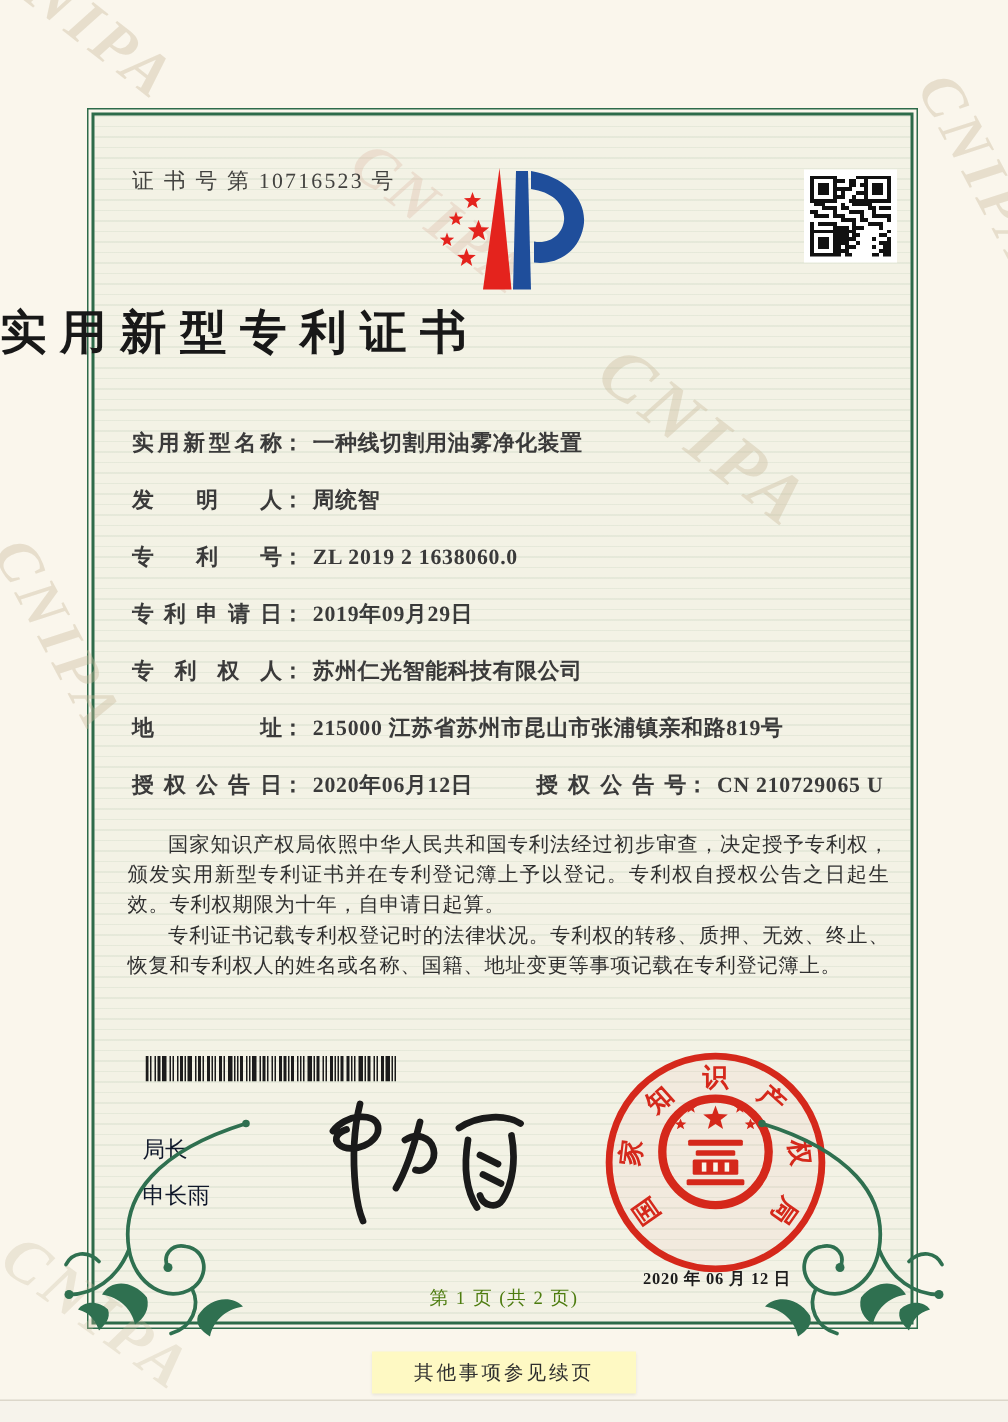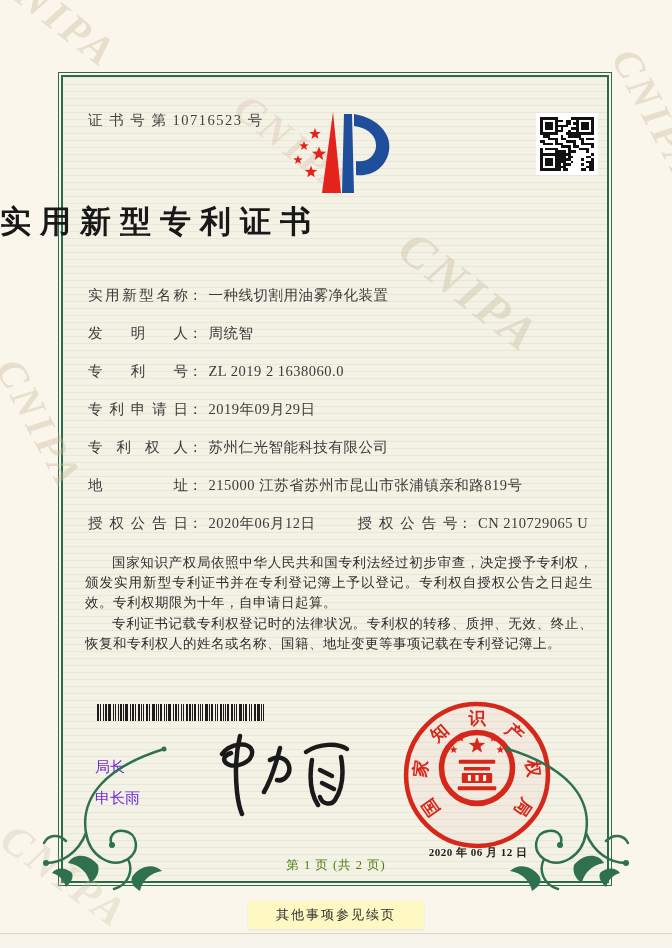--- a/index.html
+++ b/index.html
@@ -25,37 +25,37 @@
   .cert-number{position:absolute;left:88px;top:111px;font-size:14.5px;
       letter-spacing:1.5px;color:#42423f;}
 
   .logo{position:absolute;left:272px;top:98px;width:135px;height:97px;}
   .qr{position:absolute;left:536px;top:113px;width:62px;height:62px;background:#fff;
       box-sizing:border-box;padding:4px;}
 
   .title{position:absolute;left:0;top:201px;width:672px;text-align:left;
       font-size:31px;font-weight:700;letter-spacing:9px;color:#181818;}
 
-  .fields{position:absolute;left:88px;top:286px;width:505px;font-size:14.5px;color:#3a3a3a;}
+  .fields{position:absolute;left:88px;top:286px;width:505px;font-size:14.5px;color:#3a3a3a;font-weight:bold;}
   .field-row{height:24px;margin-bottom:14px;white-space:nowrap;}
   .field-row.double{display:flex;gap:42px;}
   .flabel{display:inline-block;width:100px;text-align:justify;text-align-last:justify;
       vertical-align:top;}
   .colon{display:inline-block;}
   .fvalue{display:inline-block;margin-left:6px;letter-spacing:0.5px;}
 
   .paras{position:absolute;left:85px;top:553px;width:508px;color:#2f2f2f;font-family:Liberation Serif, serif;}
   .paras p{margin:0;font-size:13.5px;line-height:19.8px;text-align:justify;
       text-indent:2em;letter-spacing:0.5px;}
   .paras p + p{margin-top:2px;}
 
   .barcode{position:absolute;left:97px;top:704px;width:172px;height:17px;}
 
   .signer{position:absolute;left:95px;top:758px;
-      font-family:"Liberation Sans","DejaVu Sans",sans-serif;font-size:15px;color:#6d28d9;}
+      font-family:"Liberation Sans","DejaVu Sans",sans-serif;font-size:15px;color:#0f172a;}
   .signer div{line-height:18px;}
   .signer .name{margin-top:13px;}
   .signature{position:absolute;left:198px;top:728px;width:165px;height:92px;}
 
   .seal{position:absolute;left:401px;top:699px;width:152px;height:152px;}
   .seal-char{font-size:17px;font-weight:bold;fill:#d5281b;text-anchor:middle;
       dominant-baseline:middle;font-family:"Liberation Serif",serif;}
   .seal-date{position:absolute;left:404px;top:813px;width:148px;text-align:center;
       font-size:11px;font-weight:bold;color:#1c1c1c;letter-spacing:0.5px;white-space:nowrap;margin-top:32px;}
 

